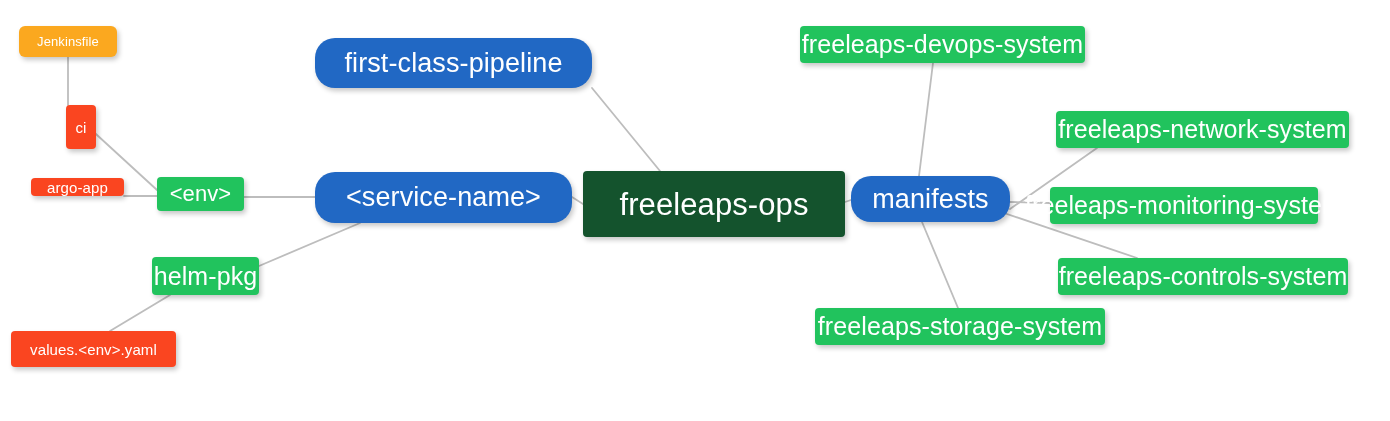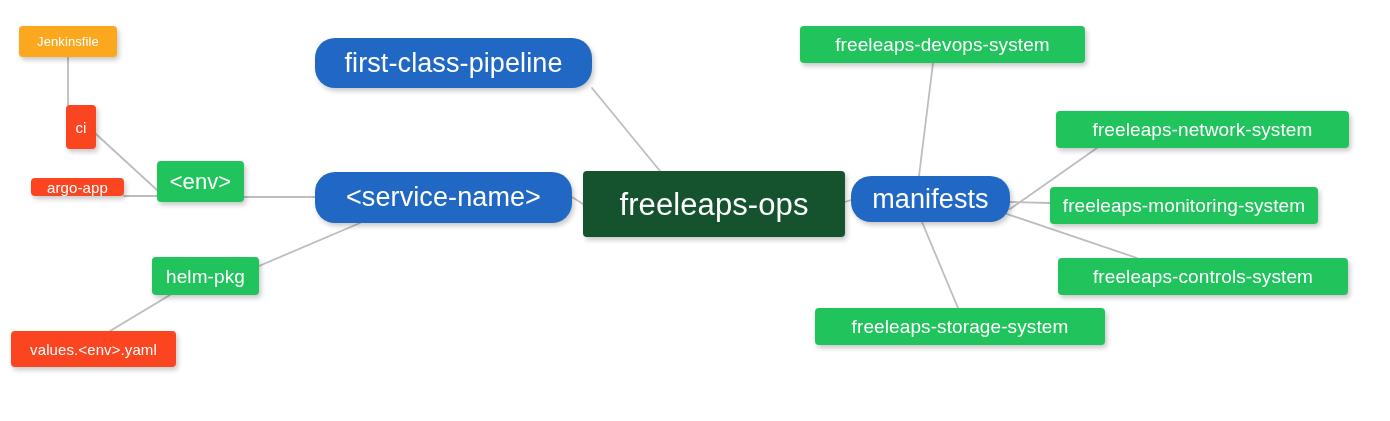--- a/index.html
+++ b/index.html
@@ -57,21 +57,21 @@
   }
   .node-orange {
     background: #fba81f;
   }
   .node-red {
     background: #fa4520;
   }
   .sz-xl   { font-size: 31px; }
   .sz-lg   { font-size: 27px; border-radius: 20px; }
   .sz-md   { font-size: 22px; }
-  .sz-sm   { font-size: 19px; }
+  .sz-sm   { font-size: 25px; }
   .sz-xs   { font-size: 15px; }
   .sz-xxs  { font-size: 13px; }
 </style>
 </head>
 <body>
 
 <div id="mindmap-canvas">
   <svg id="edge-layer" viewBox="0 0 1390 421" width="1390" height="421" aria-hidden="true">
       <path d="M 583 204 L 572 197" class="edge-line" stroke="#bdbdbd"></path>
       <path d="M 845 202 L 851 200" class="edge-line" stroke="#bdbdbd"></path>
@@ -86,24 +86,24 @@
       <path d="M 1010 209 L 1097 148" class="edge-line" stroke="#bdbdbd"></path>
       <path d="M 1010 202 L 1050 203" class="edge-line" stroke="#bdbdbd"></path>
       <path d="M 1004 213 L 1137 258" class="edge-line" stroke="#bdbdbd"></path>
       <path d="M 922 222 L 958 308" class="edge-line" stroke="#bdbdbd"></path>
     </svg>
   <div id="node-layer">
       <div class="node node-root sz-xl" style="left: 583px; top: 171px; width: 262px; height: 66px;">freeleaps-ops</div>
       <div class="node node-blue sz-lg" style="left: 315px; top: 172px; width: 257px; height: 51px;">&lt;service-name&gt;</div>
       <div class="node node-blue sz-lg" style="left: 851px; top: 176px; width: 159px; height: 46px;">manifests</div>
       <div class="node node-blue sz-lg" style="left: 315px; top: 38px; width: 277px; height: 50px;">first-class-pipeline</div>
-      <div class="node node-green sz-md" style="left: 157px; top: 161px; width: 87px; height: 41px;">&lt;env&gt;</div>
+      <div class="node node-green sz-md" style="left: 157px; top: 177px; width: 87px; height: 34px;">&lt;env&gt;</div>
       <div class="node node-green sz-sm" style="left: 152px; top: 257px; width: 107px; height: 38px;">helm-pkg</div>
       <div class="node node-red sz-xs" style="left: 66px; top: 105px; width: 30px; height: 44px;">ci</div>
-      <div class="node node-orange sz-xxs" style="left: 19px; top: 26px; width: 98px; height: 31px;">Jenkinsfile</div>
+      <div class="node node-orange sz-xxs" style="left: 19px; top: 26px; width: 98px; height: 31px; border-radius: 6px;">Jenkinsfile</div>
       <div class="node node-red sz-xs" style="left: 31px; top: 178px; width: 93px; height: 18px;">argo-app</div>
       <div class="node node-red sz-xs" style="left: 11px; top: 331px; width: 165px; height: 36px;">values.&lt;env&gt;.yaml</div>
       <div class="node node-green sz-sm" style="left: 800px; top: 26px; width: 285px; height: 37px;">freeleaps-devops-system</div>
       <div class="node node-green sz-sm" style="left: 1056px; top: 111px; width: 293px; height: 37px;">freeleaps-network-system</div>
       <div class="node node-green sz-sm" style="left: 1050px; top: 187px; width: 268px; height: 37px;">freeleaps-monitoring-system</div>
       <div class="node node-green sz-sm" style="left: 1058px; top: 258px; width: 290px; height: 37px;">freeleaps-controls-system</div>
       <div class="node node-green sz-sm" style="left: 815px; top: 308px; width: 290px; height: 37px;">freeleaps-storage-system</div>
     </div>
 </div>
 

